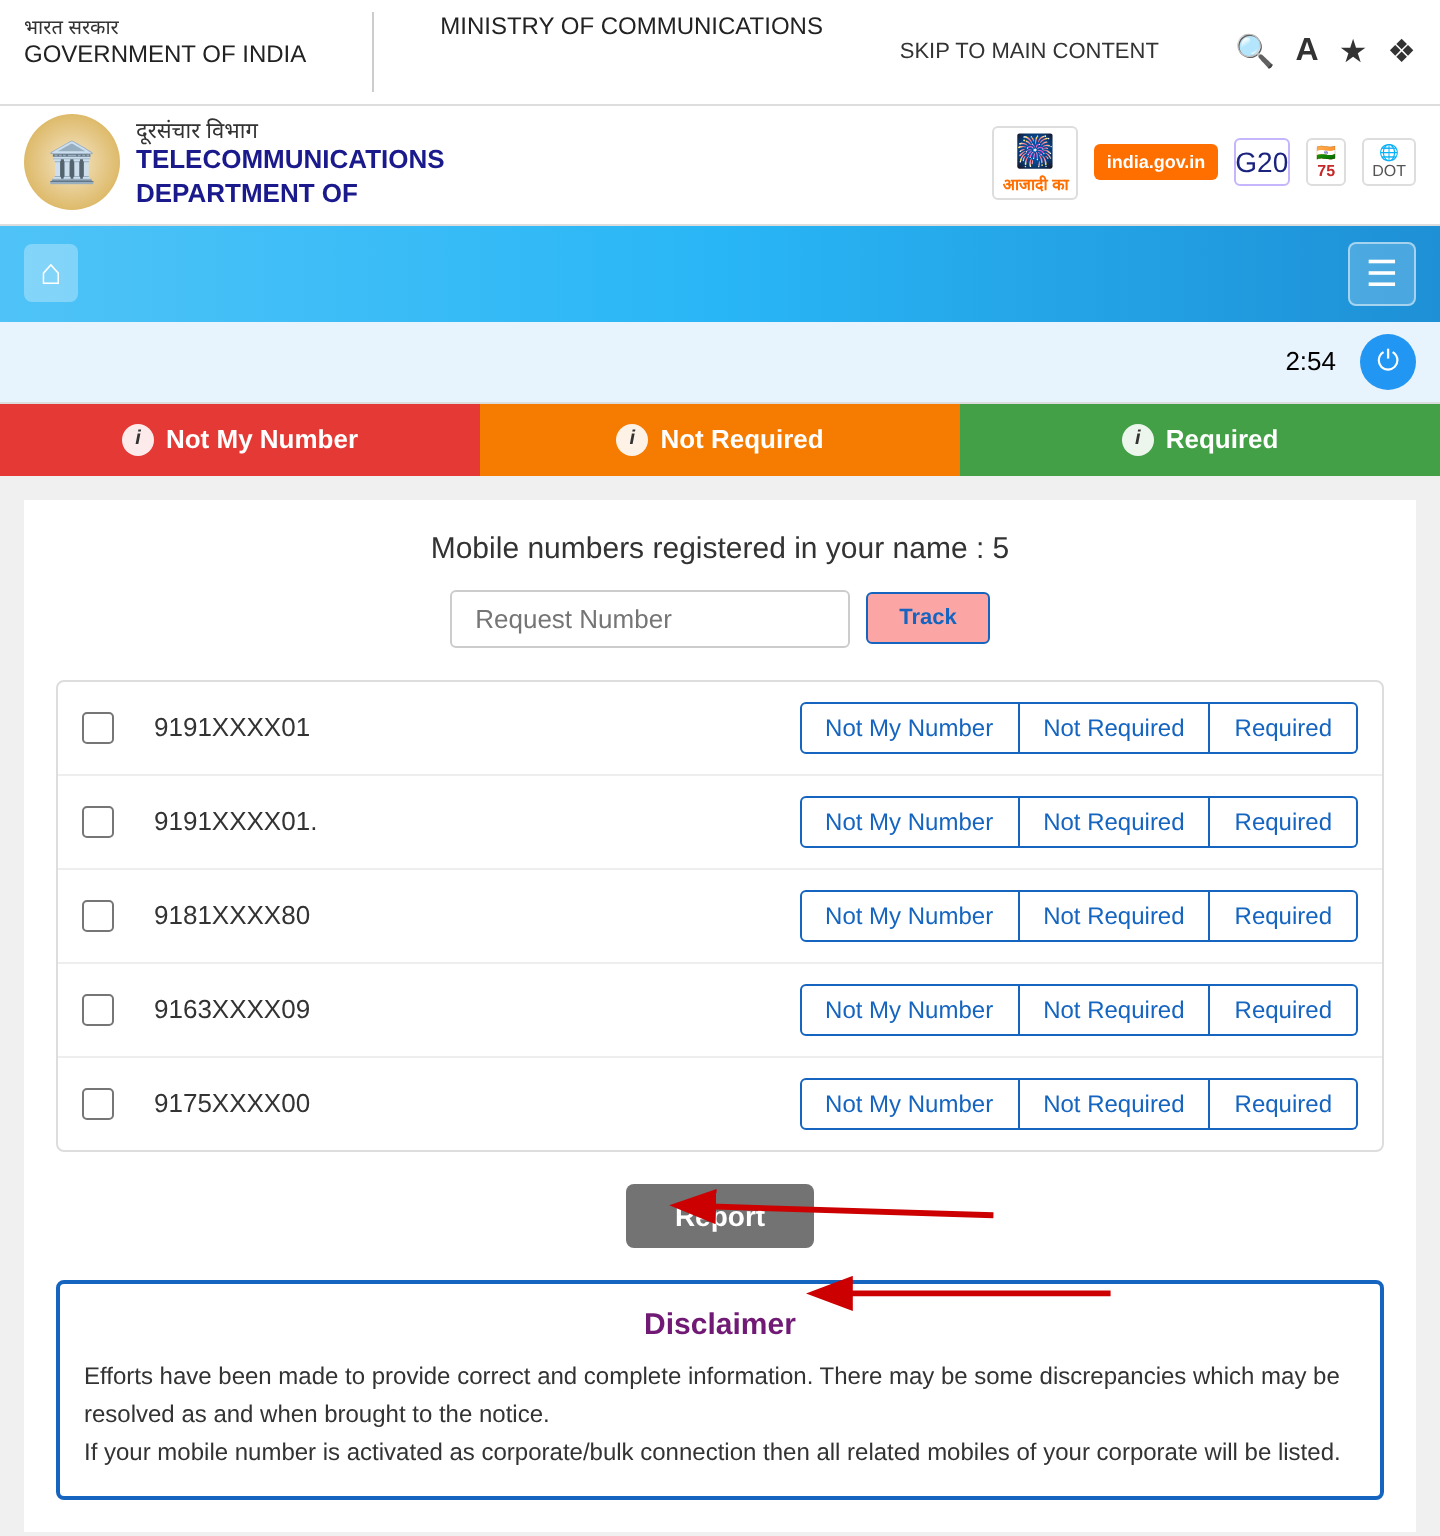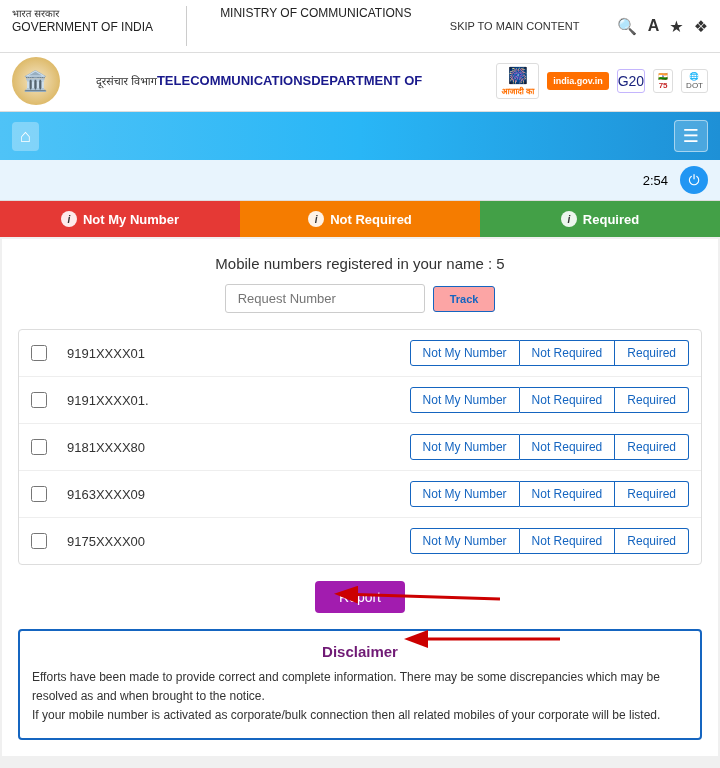--- a/index.html
+++ b/index.html
@@ -24,21 +24,21 @@
     
     .logo-bar {
       background: white;
       display: flex;
       align-items: center;
       justify-content: space-between;
       padding: 4px 12px 6px 12px;
       border-bottom: 1px solid #ddd;
     }
     .logo-left { display: flex; align-items: center; gap: 8px; }
-    .dept-name { display: flex; flex-direction: row; margin-left: 28px; }
+    .dept-name { display: flex; flex-direction: column; }
     .dept-hindi { font-size: 11px; color: #333; }
     .dept-english { font-size: 13px; font-weight: bold; color: #1a1a8c; line-height: 1.3; }
     .logo-right { display: flex; gap: 8px; align-items: center; }
 
     
     .nav-bar {
       background: linear-gradient(to right, #4fc3f7, #29b6f6, #1e90d6);
       display: flex;
       align-items: center;
       justify-content: space-between;
@@ -74,21 +74,21 @@
       font-weight: bold;
       color: white;
       cursor: pointer;
     }
     .tab-red { background: #e53935; }
     .tab-orange { background: #f57c00; }
     .tab-green { background: #43a047; }
     .tab-info-icon { background: rgba(255,255,255,0.9); color: #333; border-radius: 50%; width: 16px; height: 16px; font-size: 10px; display: flex; align-items: center; justify-content: center; font-style: italic; font-weight: bold; }
 
     
-    .main-content { background: white; padding: 16px; margin: 2px; }
+    .main-content { background: white; padding: 16px; margin: 12px; }
 
     .registered-title { text-align: center; font-size: 15px; color: #333; margin-bottom: 12px; }
 
     .request-row { display: flex; align-items: center; justify-content: center; gap: 8px; margin-bottom: 16px; }
     .request-input { border: 1px solid #ccc; padding: 6px 12px; border-radius: 3px; font-size: 13px; width: 200px; color: #999; }
     .track-btn { background: #fca5a5; border: 1px solid #1565C0; color: #1565C0; padding: 6px 16px; border-radius: 3px; font-size: 11px; cursor: pointer; font-weight: bold; }
 
     
     .numbers-table { border: 1px solid #ddd; border-radius: 4px; overflow: hidden; margin-bottom: 16px; }
     .number-row { display: flex; align-items: center; padding: 10px 12px; border-bottom: 1px solid #eee; gap: 20px; }
@@ -96,21 +96,21 @@
     .row-checkbox { width: 16px; height: 16px; cursor: pointer; }
     .phone-number { flex: 1; font-size: 13px; color: #333; min-width: 120px; }
     .action-buttons { display: flex; gap: 0; }
     .action-btn { border: 1px solid #1565C0; background: white; color: #1565C0; padding: 5px 12px; font-size: 12px; cursor: pointer; }
     .action-btn:first-child { border-radius: 3px 0 0 3px; }
     .action-btn:last-child { border-radius: 0 3px 3px 0; }
     .action-btn:not(:first-child) { border-left: none; }
 
     
     .report-row { display: flex; justify-content: center; margin-bottom: 16px; position: relative; }
-    .report-btn { background: #a21caf; color: white; border: none; padding: 8px 24px; border-radius: 4px; font-size: 14px; cursor: pointer; font-weight: normal; }
+    .report-btn { background: #737373; color: white; border: none; padding: 8px 24px; border-radius: 4px; font-size: 14px; cursor: pointer; font-weight: bold; }
 
     
     .disclaimer-box { border: 2px solid #1565C0; border-radius: 4px; padding: 12px; }
     .disclaimer-title { color: #701a75; font-size: 15px; text-align: center; margin-bottom: 8px; font-weight: bold; }
     .disclaimer-text { font-size: 12px; color: #333; line-height: 1.6; }
 
     
     .content-wrapper { position: relative; }
     .arrows-svg { position: absolute; top: 0; left: 0; pointer-events: none; width: 100%; height: 100%; }
 

